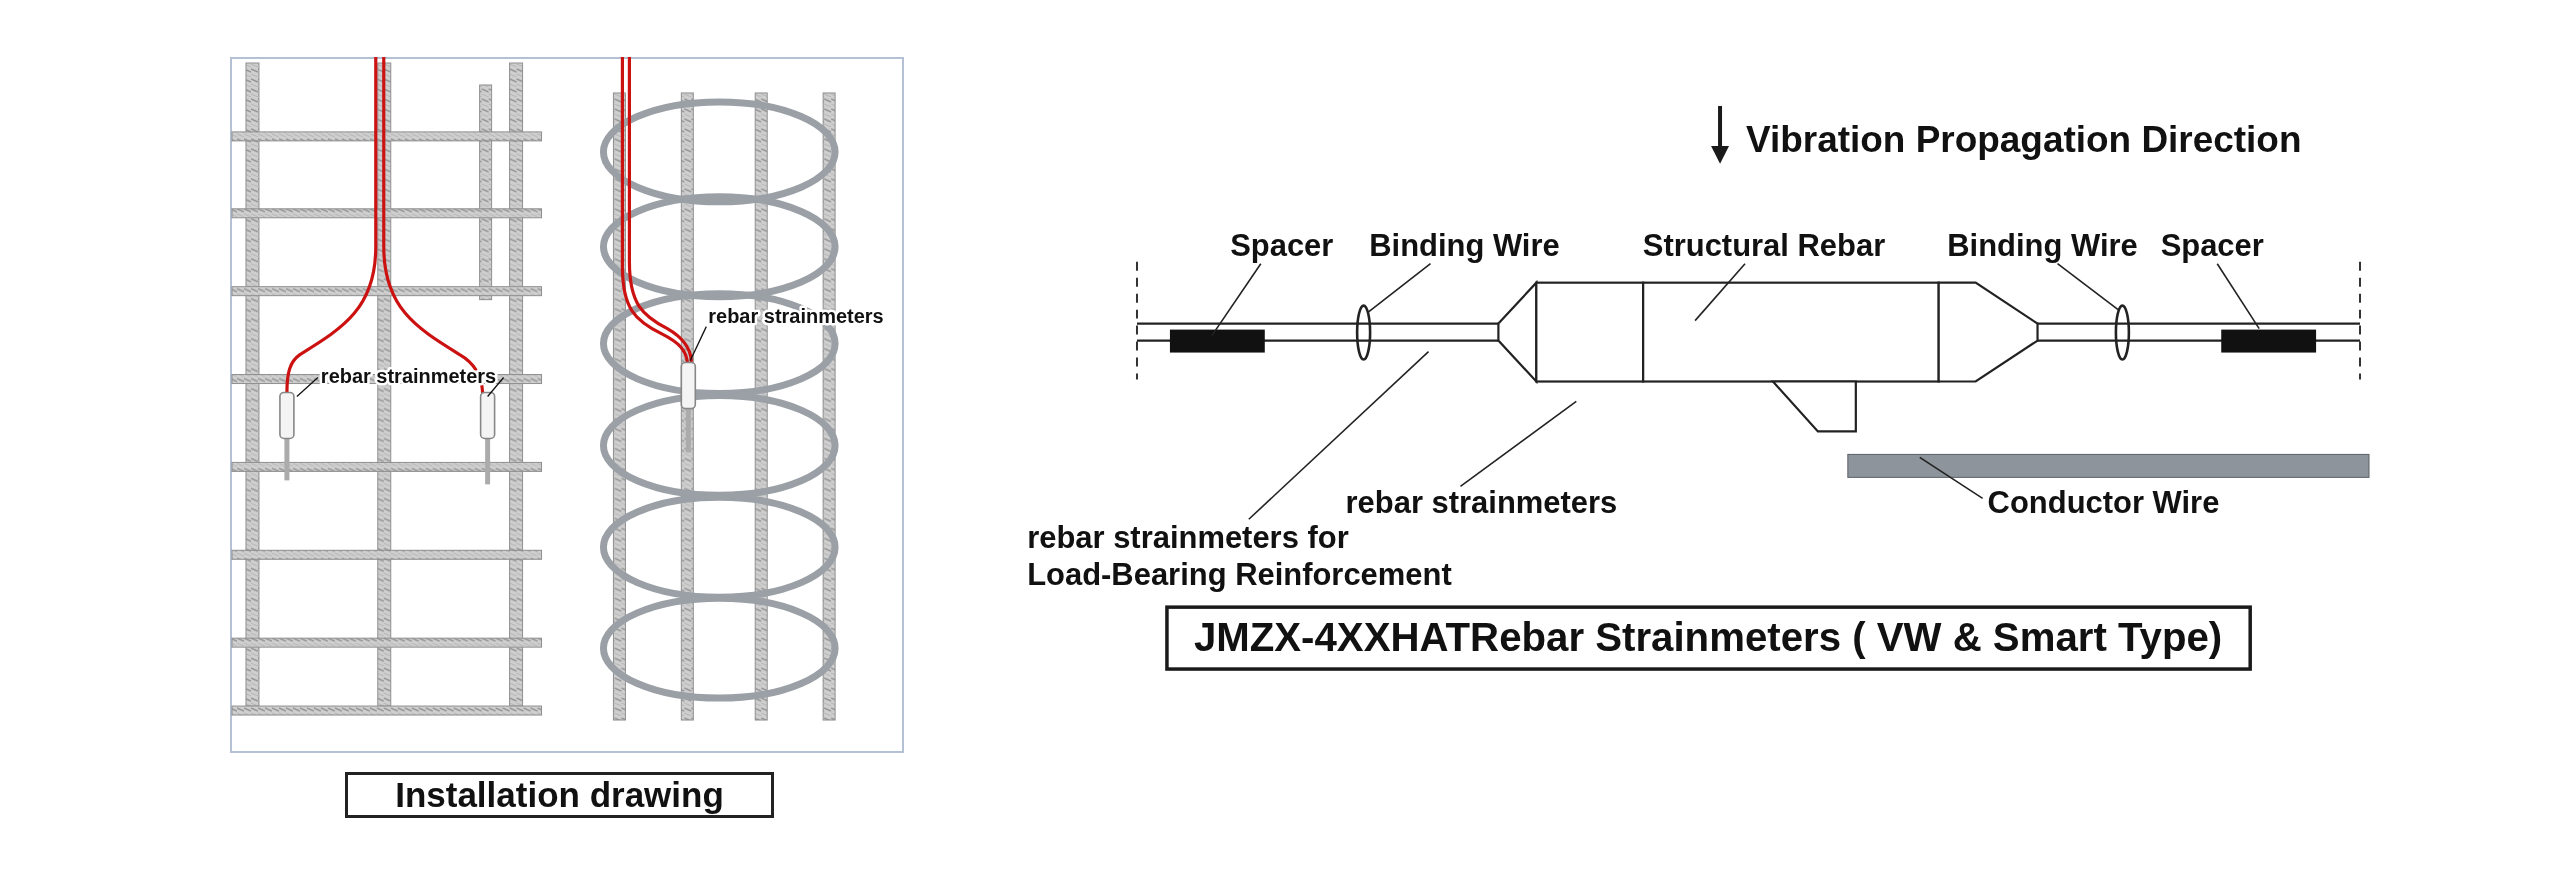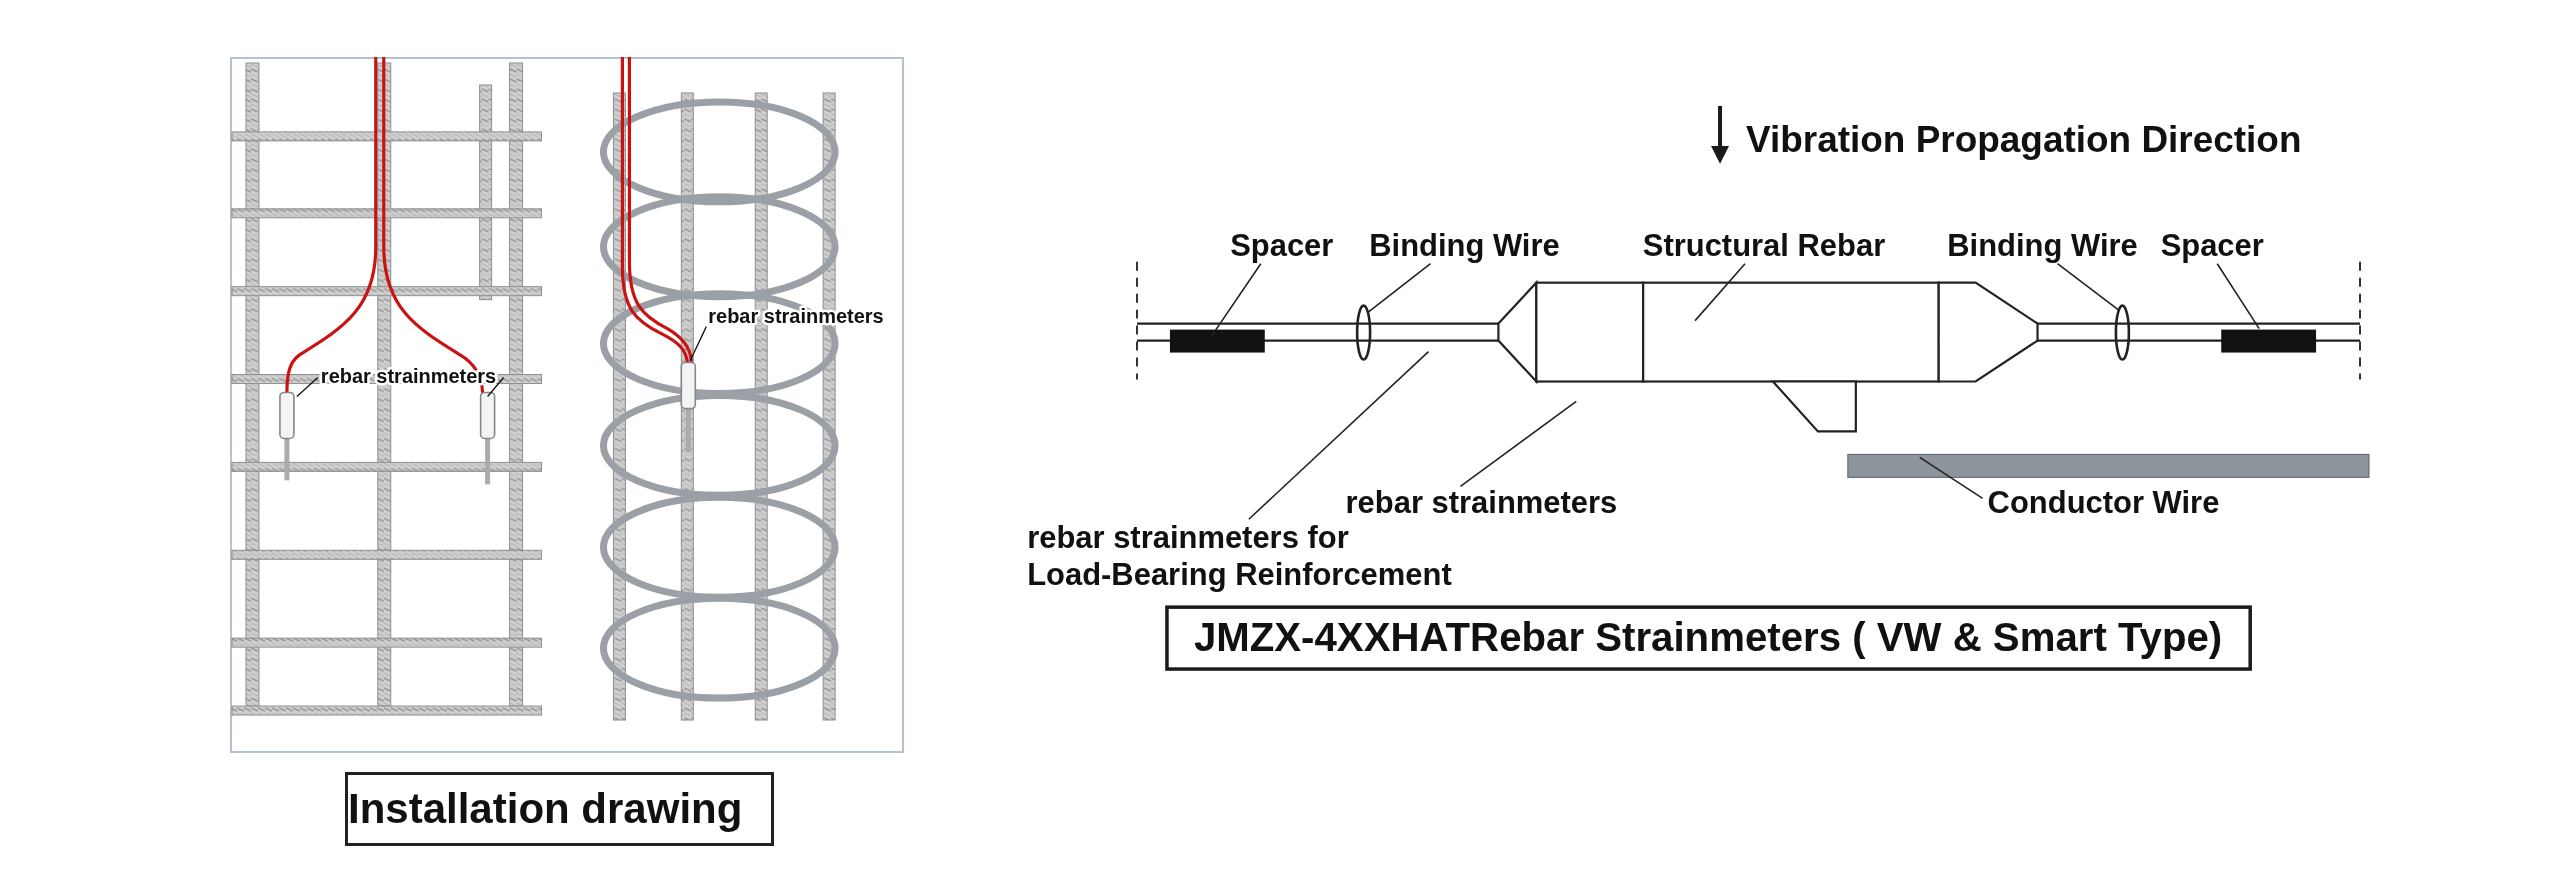--- a/index.html
+++ b/index.html
@@ -21,23 +21,23 @@
   .schematic-svg{left:999px;top:80px;}
   .frame{fill:#ffffff;stroke:var(--frame-border);stroke-width:2;}
   .bar{fill:url(#rebarTex);stroke:#8f8f8f;stroke-width:1;}
   .hoop{fill:none;stroke:var(--hoop-gray);stroke-width:7;}
   .cable{fill:none;stroke:var(--cable-red);stroke-width:3.2;stroke-linecap:round;}
   .rod{stroke:#ababab;stroke-width:5;}
   .sensor{fill:#f4f4f4;stroke:#878787;stroke-width:1.6;}
   .mini-leader{stroke:#111;stroke-width:1.3;}
   .small-label{font-size:20px;font-weight:600;paint-order:stroke;stroke:#ffffff;stroke-width:5px;stroke-linejoin:round;}
   .caption-box{
-    position:absolute;left:345px;top:772px;width:429px;height:74px;box-sizing:border-box;
-    border:3px solid #222;display:flex;align-items:center;
-    font-size:42px;font-weight:bold;color:var(--ink);background:#fff;
+    position:absolute;left:345px;top:772px;width:429px;height:46px;box-sizing:border-box;
+    border:3px solid #222;display:flex;align-items:center;justify-content:center;
+    font-size:35px;font-weight:bold;color:var(--ink);background:#fff;
   }
   
   .arrow-shaft{stroke:#1a1a1a;stroke-width:4;}
   .arrow-head{fill:#1a1a1a;}
   .dir-label{font-size:37px;font-weight:bold;}
   .dash{stroke:#333;stroke-width:2;stroke-dasharray:9 7;}
   .barline{stroke:#222;stroke-width:2.2;}
   .spacer-block{fill:#111;}
   .ring{fill:none;stroke:#222;stroke-width:2.6;}
   .body-part{fill:#ffffff;stroke:#222;stroke-width:2.2;}

